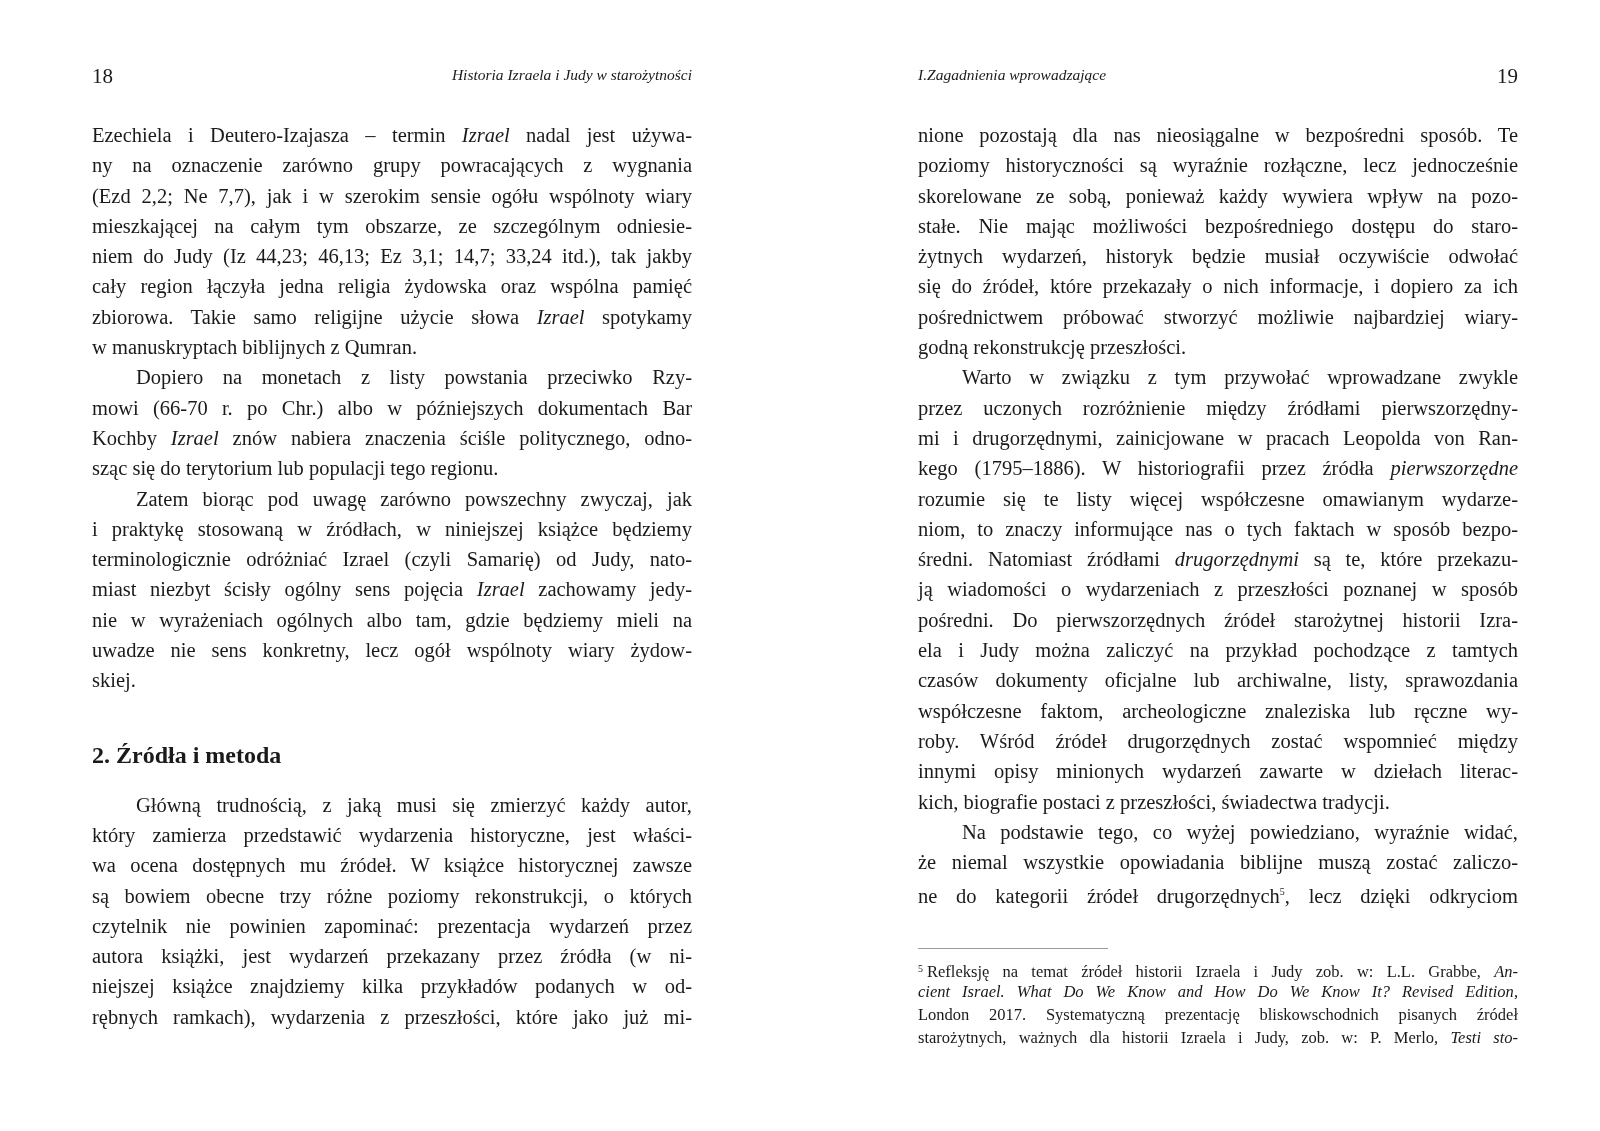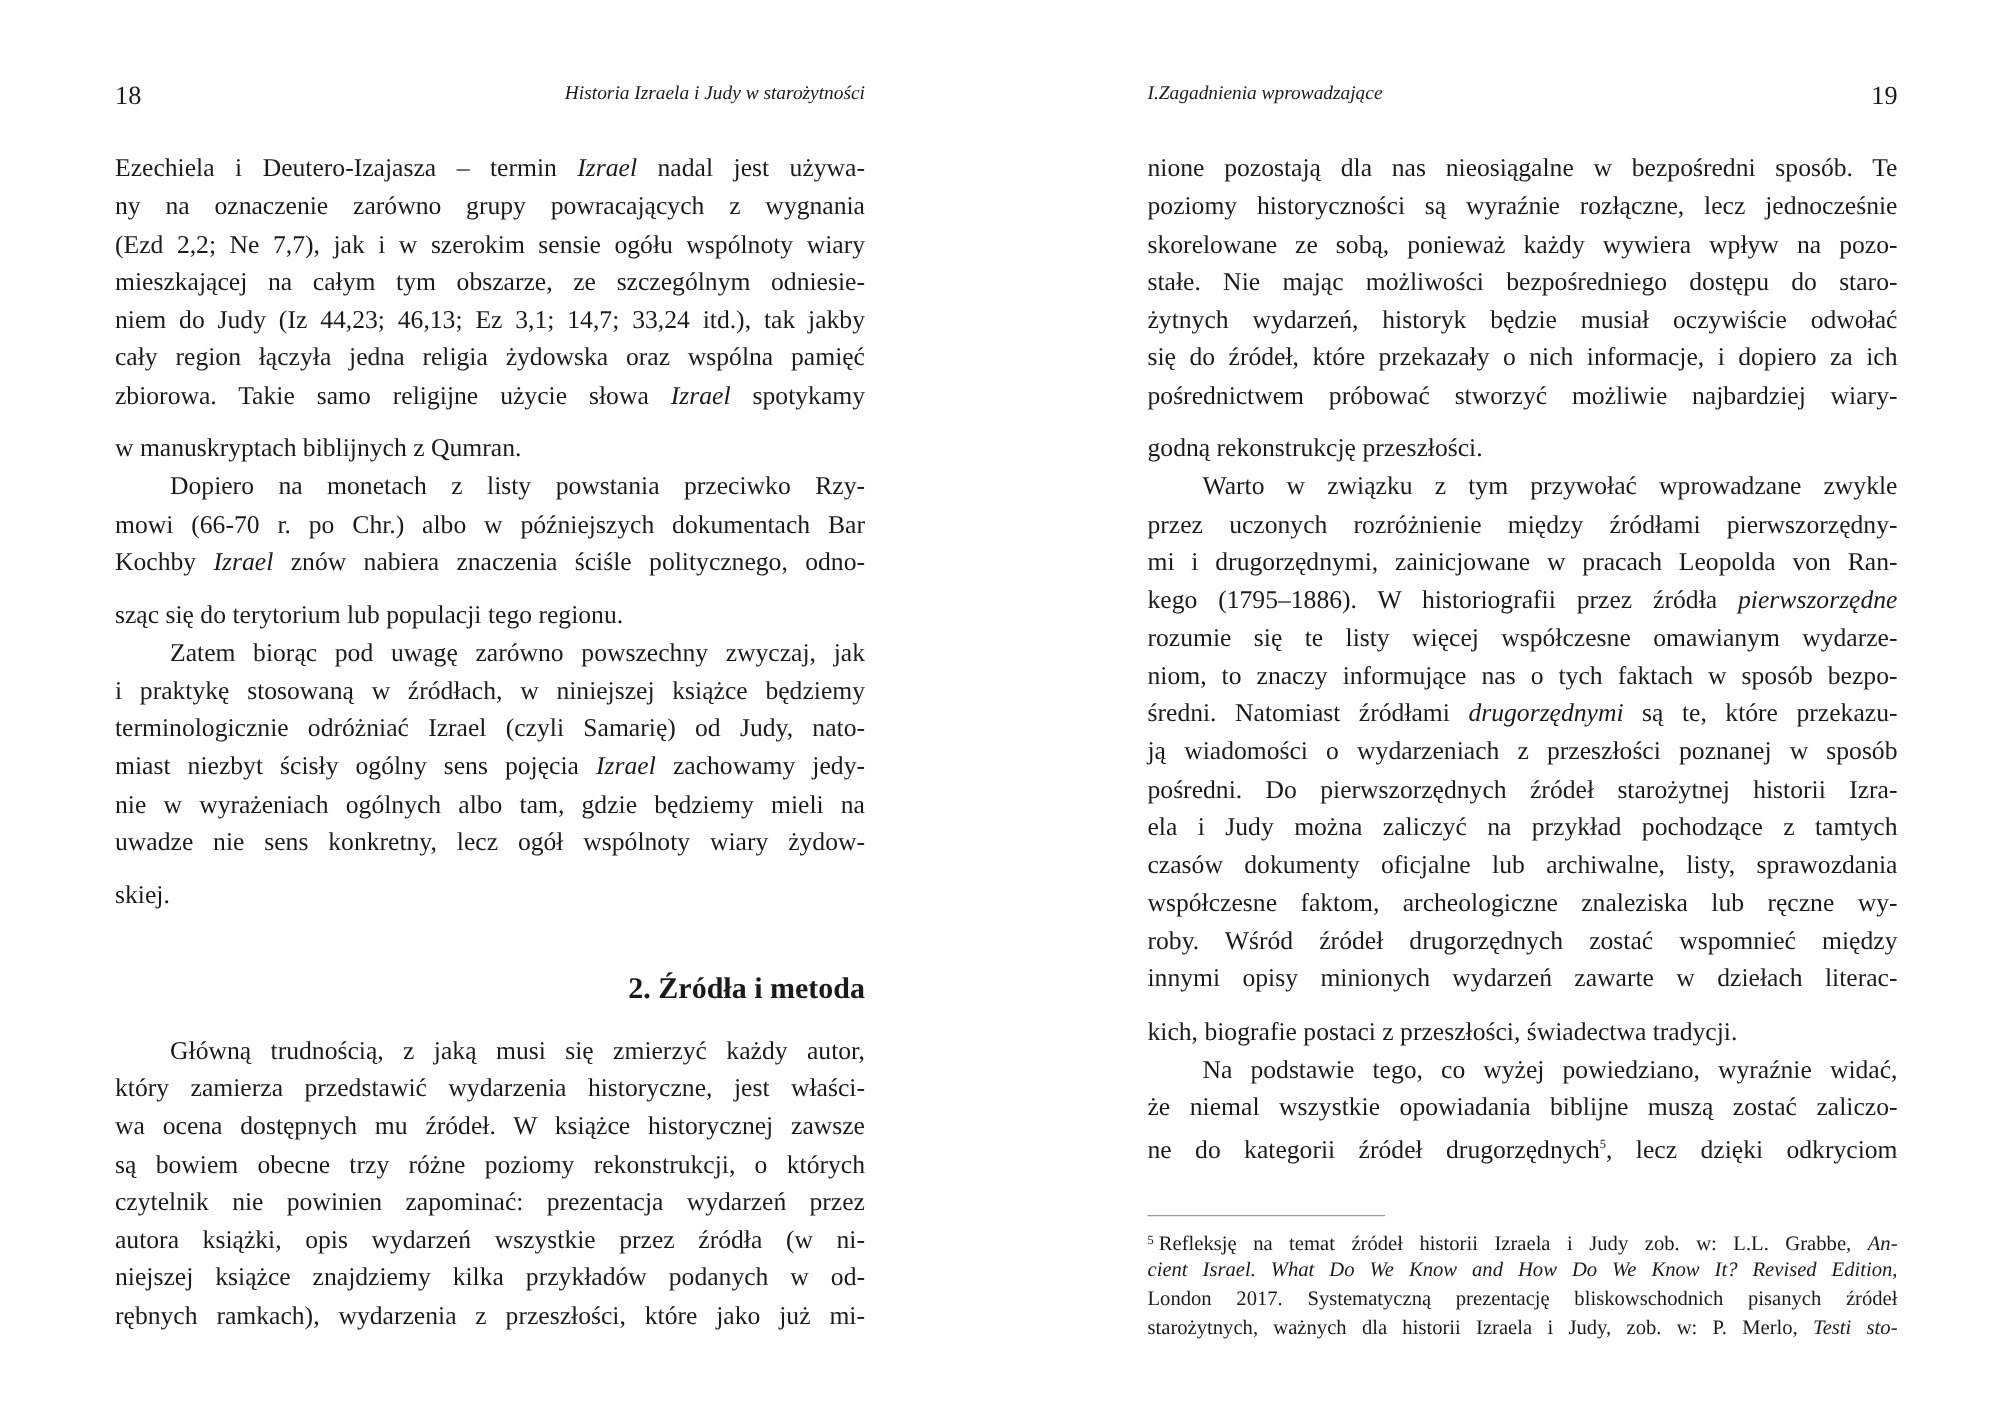--- a/index.html
+++ b/index.html
@@ -16,24 +16,24 @@
   .left .running { right: 0; }
   .right .folio { right: 0; }
   .right .running { left: 0; }
   .body { position: absolute; left: 0; width: 600px; }
   .left .body { top: 120px; }
   .right .body { top: 120px; }
   .line {
     height: 30.3px; line-height: 30.3px; font-size: 20.5px;
     text-align: justify; text-align-last: justify; white-space: nowrap; overflow: visible;
   }
-  .line.last { text-align-last: left; margin-top: 12px; }
+  .line.last { text-align-last: left; }
   .line.indent { padding-left: 44px; }
   .line i { font-style: italic; }
-  .heading { font-weight: bold; font-size: 24px; height: 30px; line-height: 30px; margin-top: 44px; margin-bottom: 20px; text-align: right; }
+  .heading { font-weight: bold; font-size: 24px; height: 30px; line-height: 30px; margin-top: 44px; margin-bottom: 20px; }
   .fn-rule { width: 190px; height: 1px; background: #9a9a9a; margin-top: 40px; margin-bottom: 8px; }
   .fn-line { height: 23px; line-height: 23px; font-size: 16.5px; text-align: justify; text-align-last: justify; white-space: nowrap; }
   .fn-line sup { font-size: 10px; vertical-align: 5px; margin-right: 4px; }
   .fn-line i { font-style: italic; }
   sup.ref { font-size: 10px; vertical-align: 8px; }
 </style>
 </head>
 <body>
 
 <div class="page left">
@@ -61,21 +61,21 @@
         <div class="line">uwadze nie sens konkretny, lecz ogół wspólnoty wiary żydow-</div>
         <div class="line last">skiej.</div>
       </div>
     <div class="heading">2. Źródła i metoda</div>
     <div>
         <div class="line indent">Główną trudnością, z jaką musi się zmierzyć każdy autor,</div>
         <div class="line">który zamierza przedstawić wydarzenia historyczne, jest właści-</div>
         <div class="line">wa ocena dostępnych mu źródeł. W książce historycznej zawsze</div>
         <div class="line">są bowiem obecne trzy różne poziomy rekonstrukcji, o których</div>
         <div class="line">czytelnik nie powinien zapominać: prezentacja wydarzeń przez</div>
-        <div class="line">autora książki, opis wydarzeń wszystkie przez źródła (w ni-</div>
+        <div class="line">autora książki, jest wydarzeń przekazany przez źródła (w ni-</div>
         <div class="line">niejszej książce znajdziemy kilka przykładów podanych w od-</div>
         <div class="line">rębnych ramkach), wydarzenia z przeszłości, które jako już mi-</div>
       </div>
   </div>
 </div>
 
 <div class="page right">
   <div class="running">I.Zagadnienia wprowadzające</div>
   <div class="folio">19</div>
   <div class="body">

